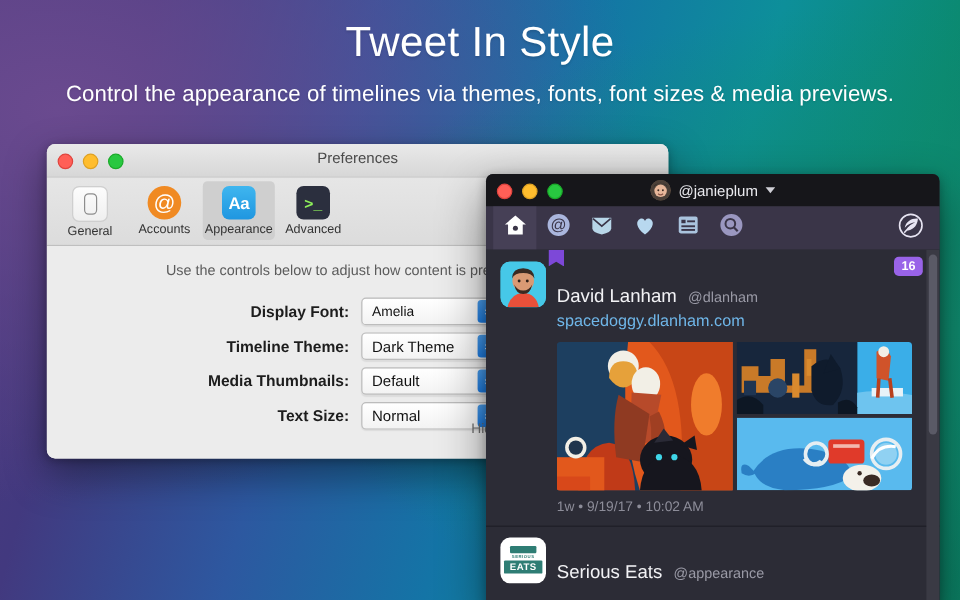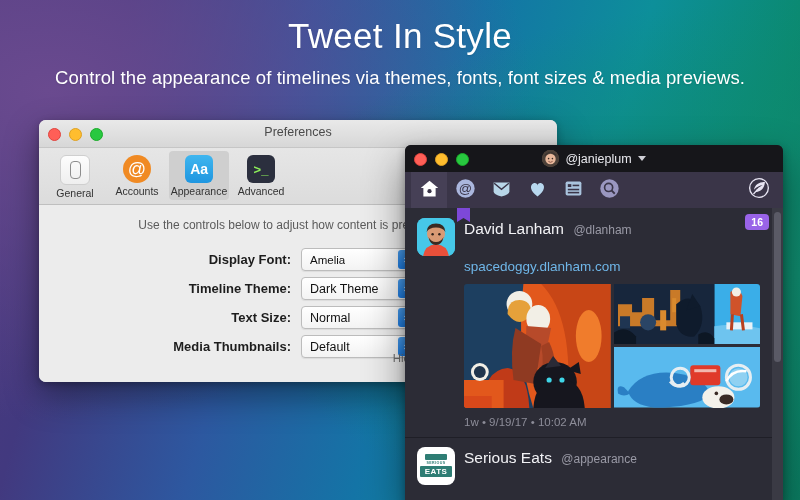--- a/index.html
+++ b/index.html
@@ -124,21 +124,21 @@
     clip-path:polygon(0 0,100% 0,100% 100%,50% 72%,0 100%);
   }
   .badge{
     position:absolute;right:14px;top:6px;background:#9963e8;color:#fff;
     font-size:10.5px;font-weight:bold;border-radius:4px;padding:2px 6px;
   }
   .tweet-head{display:flex;align-items:flex-start;gap:9px;}
   .avatar{
     width:38px;height:38px;border-radius:8px;overflow:hidden;flex:none;position:relative;background:#3fc4e0;
   }
-  .tw-names{padding-top:2px;}
+  .tw-names{padding-top:2px;margin-top:19px;}
   .tw-name{font-size:15.5px;color:#f2f2f5;display:inline;}
   .tw-handle{font-size:12px;color:#9a9aa6;display:inline;margin-left:5px;}
   .tweet-body{margin-left:47px;margin-top:1px;}
   .tw-text{font-size:13.5px;color:#e6e6ec;line-height:1.45;}
   .tw-link{font-size:13.5px;color:#6fb6e8;line-height:1.45;display:block;margin-top:1px;}
   .media{
     margin-left:47px;margin-top:7px;display:flex;gap:3px;width:296px;height:124px;
     border-radius:3px;overflow:hidden;
   }
   .media-left{width:50%;height:100%;position:relative;overflow:hidden;}
@@ -220,33 +220,33 @@
           <div class="row-label">Timeline Theme:</div>
           <div class="popup">
             <span class="popup-val">Dark Theme</span>
             <span class="popup-arrows">
                 <i class="ar up"></i>
                 <i class="ar dn"></i>
               </span>
           </div>
         </div>
         <div class="row">
-          <div class="row-label">Text Size:</div>
+          <div class="row-label">Media Thumbnails:</div>
           <div class="popup">
-            <span class="popup-val">Normal</span>
+            <span class="popup-val">Default</span>
             <span class="popup-arrows">
                 <i class="ar up"></i>
                 <i class="ar dn"></i>
               </span>
           </div>
         </div>
         <div class="row">
-          <div class="row-label">Media Thumbnails:</div>
+          <div class="row-label">Text Size:</div>
           <div class="popup">
-            <span class="popup-val">Default</span>
+            <span class="popup-val">Normal</span>
             <span class="popup-arrows">
                 <i class="ar up"></i>
                 <i class="ar dn"></i>
               </span>
           </div>
         </div>
       </div>
 
       <div class="prefs-help">Hidden thumbnails appear aft</div>
     </div>

